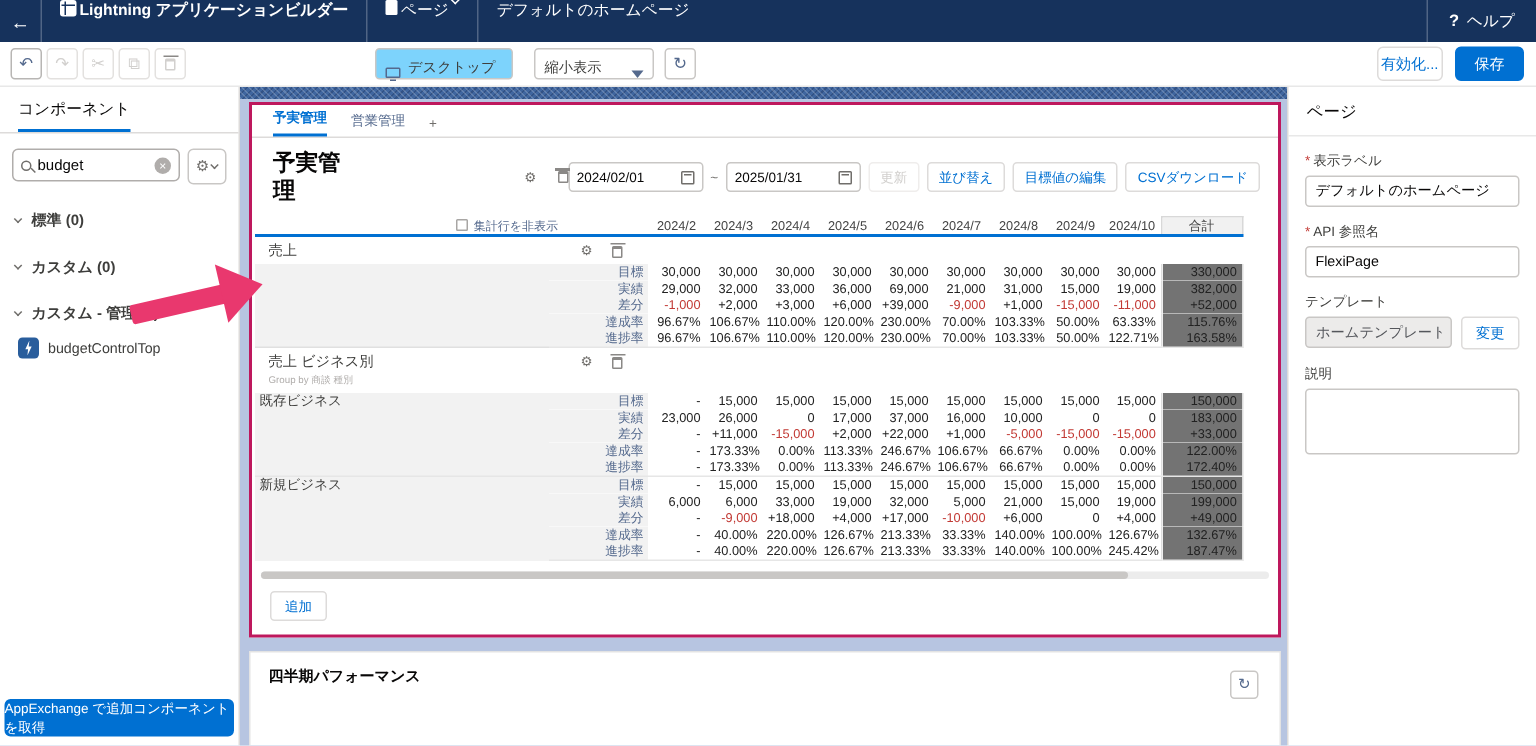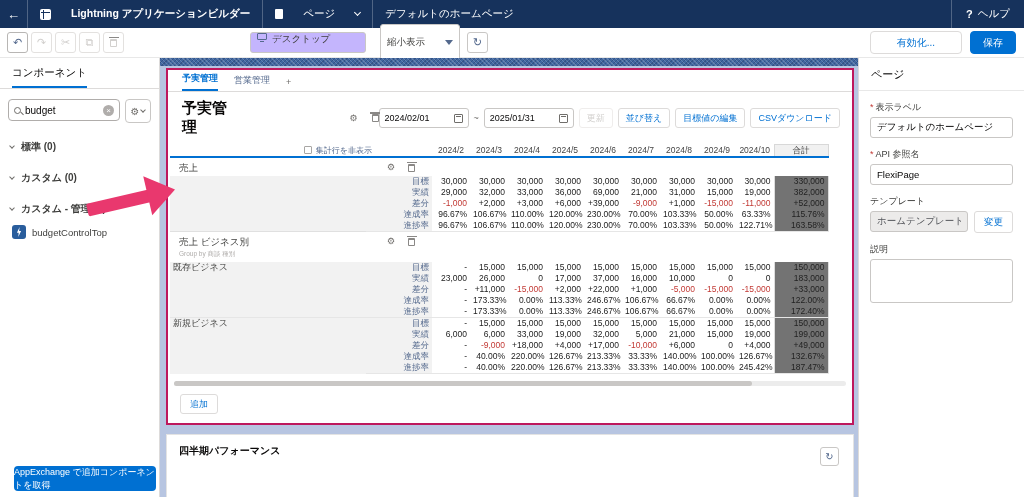--- a/index.html
+++ b/index.html
@@ -2,66 +2,66 @@
 <html><head>
 <meta charset="utf-8">
 <style>
   * { margin:0; padding:0; box-sizing:border-box; }
   html,body { width:1024px; height:497px; overflow:hidden; }
   body { font-family:"Liberation Sans","DejaVu Sans",sans-serif; font-size:10px; color:#3e3e3c; background:#fff; position:relative; }
 
   
   .app-header { position:absolute; left:0; top:0; width:1024px; height:28px; background:#16325c; color:#fff; display:flex; align-items:stretch; }
   .hd-back { width:28px; display:flex; align-items:center; justify-content:center; border-right:1px solid rgba(255,255,255,.25); font-size:13px; cursor:pointer; }
-  .hd-seg { display:flex; align-items:center; gap:20px; padding:0 12px; border-right:1px solid rgba(255,255,255,.25); }
+  .hd-seg { display:flex; align-items:flex-start; gap:2px; padding:0 12px; border-right:1px solid rgba(255,255,255,.25); }
   .hd-seg.noborder { border-right:none; }
   .hd-title { font-size:10.5px; font-weight:bold; }
   .hd-plain { font-size:10.5px; }
   .hd-spacer { flex:1; }
   .hd-help { display:flex; align-items:center; gap:5px; padding:0 14px; border-left:1px solid rgba(255,255,255,.25); font-size:10.5px; }
   .i-grid { width:11px; height:11px; background:#fff; border-radius:2px; position:relative; }
   .i-grid::before { content:""; position:absolute; left:3px; top:1px; bottom:1px; width:1px; background:#16325c; }
   .i-grid::after { content:""; position:absolute; top:3px; left:1px; right:1px; height:1px; background:#16325c; }
   .i-doc { width:8px; height:10px; background:#fff; border-radius:1px; }
   .i-chev-dn-w { width:5px; height:5px; border-right:1.5px solid #fff; border-bottom:1.5px solid #fff; transform:rotate(45deg); margin-top:-3px; }
   .hd-q { font-weight:bold; font-size:11px; }
 
   
   .toolbar { position:absolute; left:0; top:28px; width:1024px; height:30px; background:#fff; border-bottom:1px solid #e8e8e8; display:flex; align-items:center; }
   .tb-icons { display:flex; gap:3px; margin-left:7px; }
   .tb-ic { width:21px; height:21px; border:1px solid #e3e1df; border-radius:3px; background:#fff; display:flex; align-items:center; justify-content:center; font-size:11px; color:#d2d0ce; }
   .tb-ic.en { border-color:#b8b6b4; color:#54698d; }
-  .tb-device { margin-left:126px; width:116px; height:21px; border:1px solid #c9c7c5; border-radius:3px; background:#c4b5fd; display:flex; align-items:flex-start; gap:5px; padding:0 6px; font-size:9.5px; color:#3e3e3c; }
+  .tb-device { margin-left:126px; width:92px; height:21px; border:1px solid #c9c7c5; border-radius:3px; background:#7dd3fc; display:flex; align-items:flex-end; gap:5px; padding:0 6px; font-size:9.5px; color:#3e3e3c; }
   .i-monitor { width:10px; height:7px; border:1.2px solid #54698d; border-radius:1px; position:relative; }
   .i-monitor::after { content:""; position:absolute; left:2px; bottom:-3px; width:4px; height:1.5px; background:#54698d; }
-  .tb-view { margin-left:14px; width:80px; height:37px; border:1px solid #c9c7c5; border-radius:3px; background:#fff; display:flex; align-items:center; justify-content:space-between; padding:0 6px; font-size:9.5px; }
+  .tb-view { margin-left:14px; width:80px; height:21px; border:1px solid #c9c7c5; border-radius:3px; background:#fff; display:flex; align-items:flex-end; justify-content:space-between; padding:0 6px; font-size:9.5px; }
   .i-tri-dn { width:0; height:0; border-left:4px solid transparent; border-right:4px solid transparent; border-top:5px solid #54698d; }
   .tb-refresh { margin-left:7px; width:21px; height:21px; border:1px solid #c9c7c5; border-radius:3px; background:#fff; display:flex; align-items:center; justify-content:center; color:#54698d; font-size:11px; }
   .tb-spacer { flex:1; }
-  .btn-outline { height:23px; padding:0 26px; border:1px solid #dddbda; border-radius:4px; background:#fff; color:#0070d2; font-size:10px; display:flex; align-items:center; cursor:pointer; }
+  .btn-outline { height:23px; padding:0 2px; border:1px solid #dddbda; border-radius:4px; background:#fff; color:#0070d2; font-size:10px; display:flex; align-items:center; cursor:pointer; }
   .btn-brand { height:23px; padding:0 12px; border:1px solid #0070d2; border-radius:4px; background:#0070d2; color:#fff; font-size:10px; display:flex; align-items:center; margin:0 8px 0 8px; cursor:pointer; }
 
   
   .sidebar { position:absolute; left:0; top:58px; width:160px; height:439px; background:#fff; border-right:1px solid #dddbda; }
   .sb-tab { padding:8px 12px 0 12px; }
   .sb-tab-label { display:inline-block; font-size:10.5px; color:#080707; padding-bottom:6px; border-bottom:2.5px solid #0070d2; }
   .sb-tab-rule { height:1px; background:#dddbda; }
   .sb-search-row { display:flex; gap:5px; margin:10px 8px 4px 8px; }
   .sb-search { flex:1; height:22px; border:1px solid #b0adab; border-radius:4px; display:flex; align-items:center; padding:0 5px; gap:4px; }
   .sb-search input { border:none; outline:none; width:58px; font-size:10px; color:#080707; font-family:inherit; }
   .i-mag { width:7px; height:7px; border:1.4px solid #706e6b; border-radius:50%; position:relative; flex:0 0 auto; }
   .i-mag::after { content:""; position:absolute; width:4px; height:1.4px; background:#706e6b; transform:rotate(45deg); right:-4px; bottom:-2px; }
   .i-clear { width:11px; height:11px; border-radius:50%; background:#b0adab; color:#fff; font-size:8px; line-height:11px; text-align:center; margin-left:auto; }
   .sb-gear-btn { width:26px; height:24px; border:1px solid #c9c7c5; border-radius:4px; background:#fff; display:flex; align-items:center; justify-content:center; gap:2px; color:#706e6b; font-size:10px; }
   .i-chev-dn { width:4px; height:4px; border-right:1.3px solid #706e6b; border-bottom:1.3px solid #706e6b; transform:rotate(45deg); margin-top:-2px; }
   .sb-sec { display:flex; align-items:center; gap:7px; padding:13px 10px 4px 10px; font-size:10px; font-weight:bold; color:#3e3e3c; }
   .sb-item { display:flex; align-items:center; gap:6px; padding:5px 10px 2px 12px; font-size:9.5px; color:#3e3e3c; cursor:grab; }
   .cmp-ic { width:14px; height:14px; border-radius:3px; background:#295d9c; position:relative; flex:0 0 auto; }
   .cmp-ic::after { content:""; position:absolute; inset:2px 4px; background:#fff; clip-path:polygon(60% 0,15% 58%,45% 58%,38% 100%,85% 40%,52% 40%); }
-  .sb-footer { position:absolute; left:14px; right:3px; bottom:6px; height:25px; background:#0070d2; color:#fff; border-radius:4px; font-size:9px; display:flex; align-items:center; justify-content:center; cursor:pointer; }
+  .sb-footer { position:absolute; left:3px; right:3px; bottom:6px; height:25px; background:#0070d2; color:#fff; border-radius:4px; font-size:9px; display:flex; align-items:center; justify-content:center; cursor:pointer; }
 
   
   .canvas { position:absolute; left:160px; top:58px; width:698px; height:439px; background:#b7c5e1; }
   .canvas-band { position:absolute; left:0; top:0; right:0; height:8px;
      background-color:#40669f;
      background-image:repeating-linear-gradient(45deg, rgba(255,255,255,.18) 0 1px, transparent 1px 3px), repeating-linear-gradient(-45deg, rgba(10,25,60,.25) 0 1px, transparent 1px 3px); }
   .canvas-inner { position:absolute; left:0; right:0; top:8px; bottom:0; display:flex; flex-direction:column; }
   .comp-card { margin:2px 4px 0 6px; background:#fff; border:2px solid #be185d; flex:0 0 auto; position:relative; }
   .comp-gap { height:9px; flex:0 0 auto; }
   .comp-card2 { margin:0 4px 0 6px; background:#fff; flex:1; position:relative; border:1px solid #e3e3e3; border-bottom:none; }

